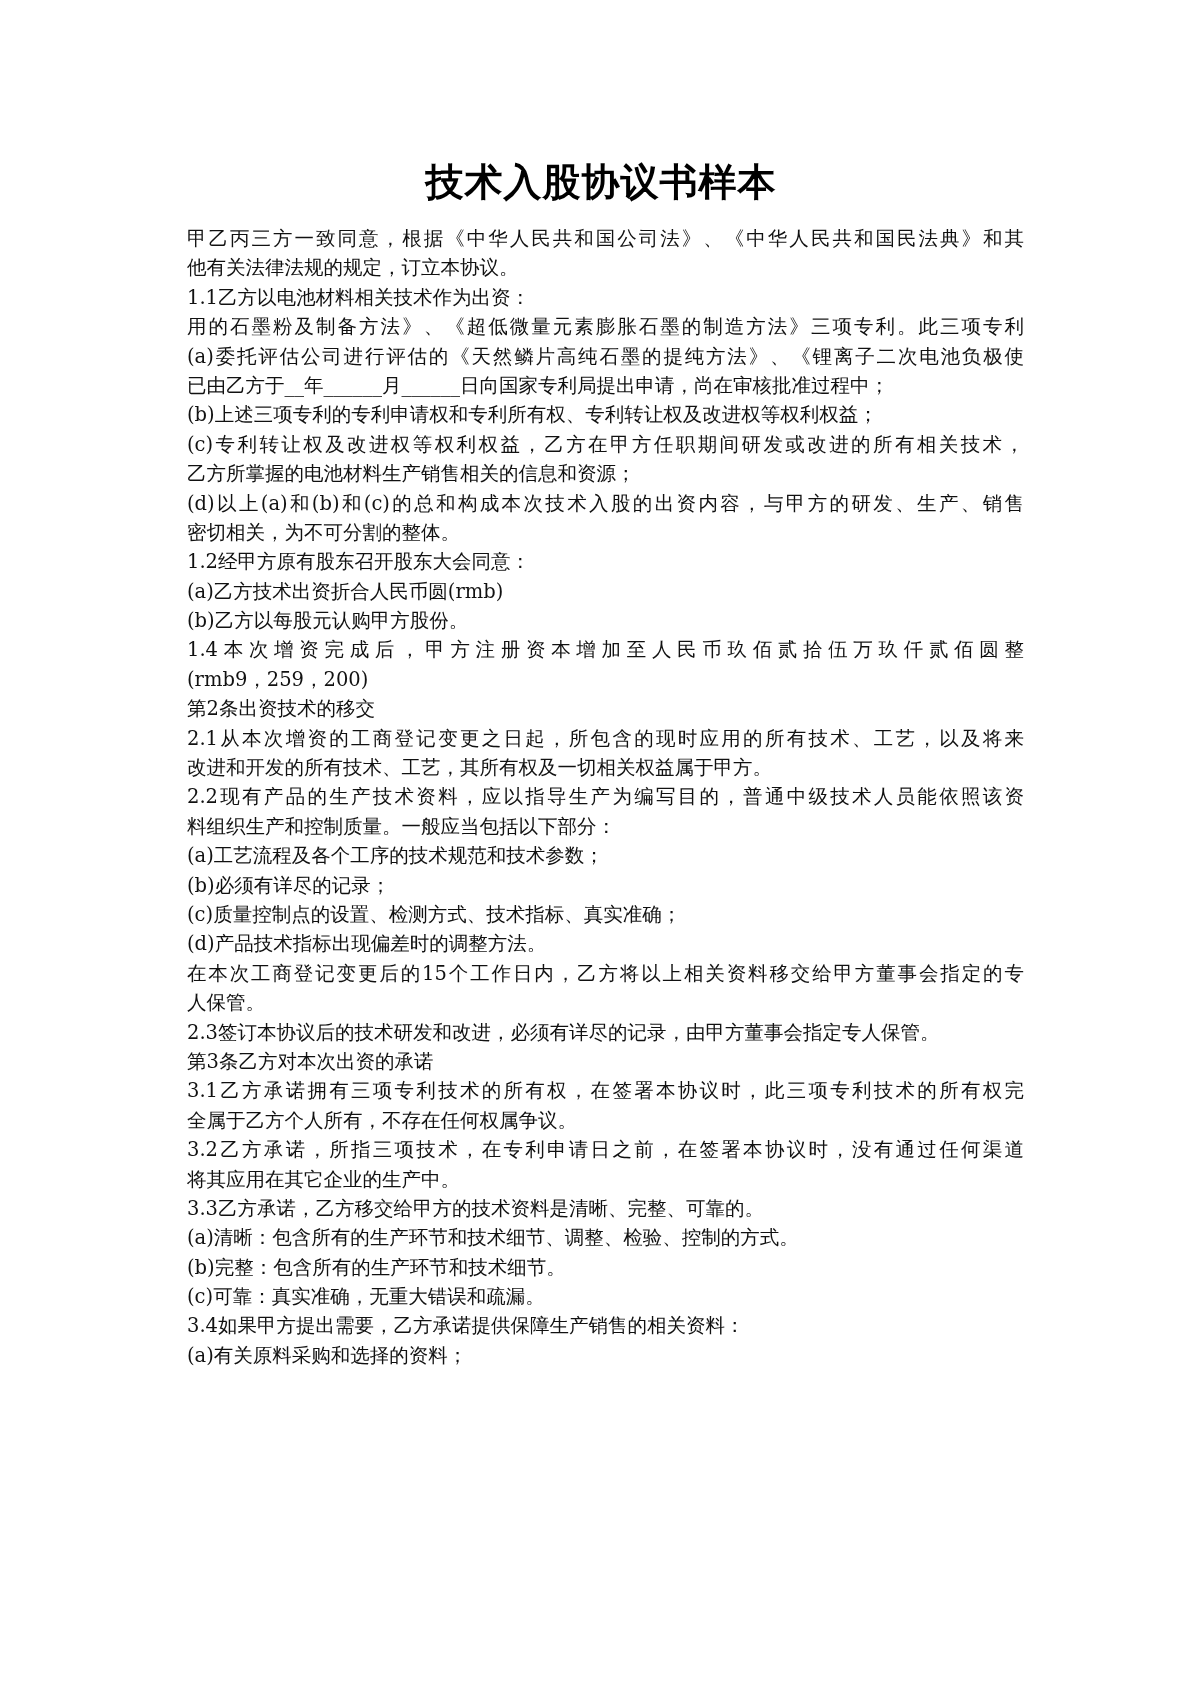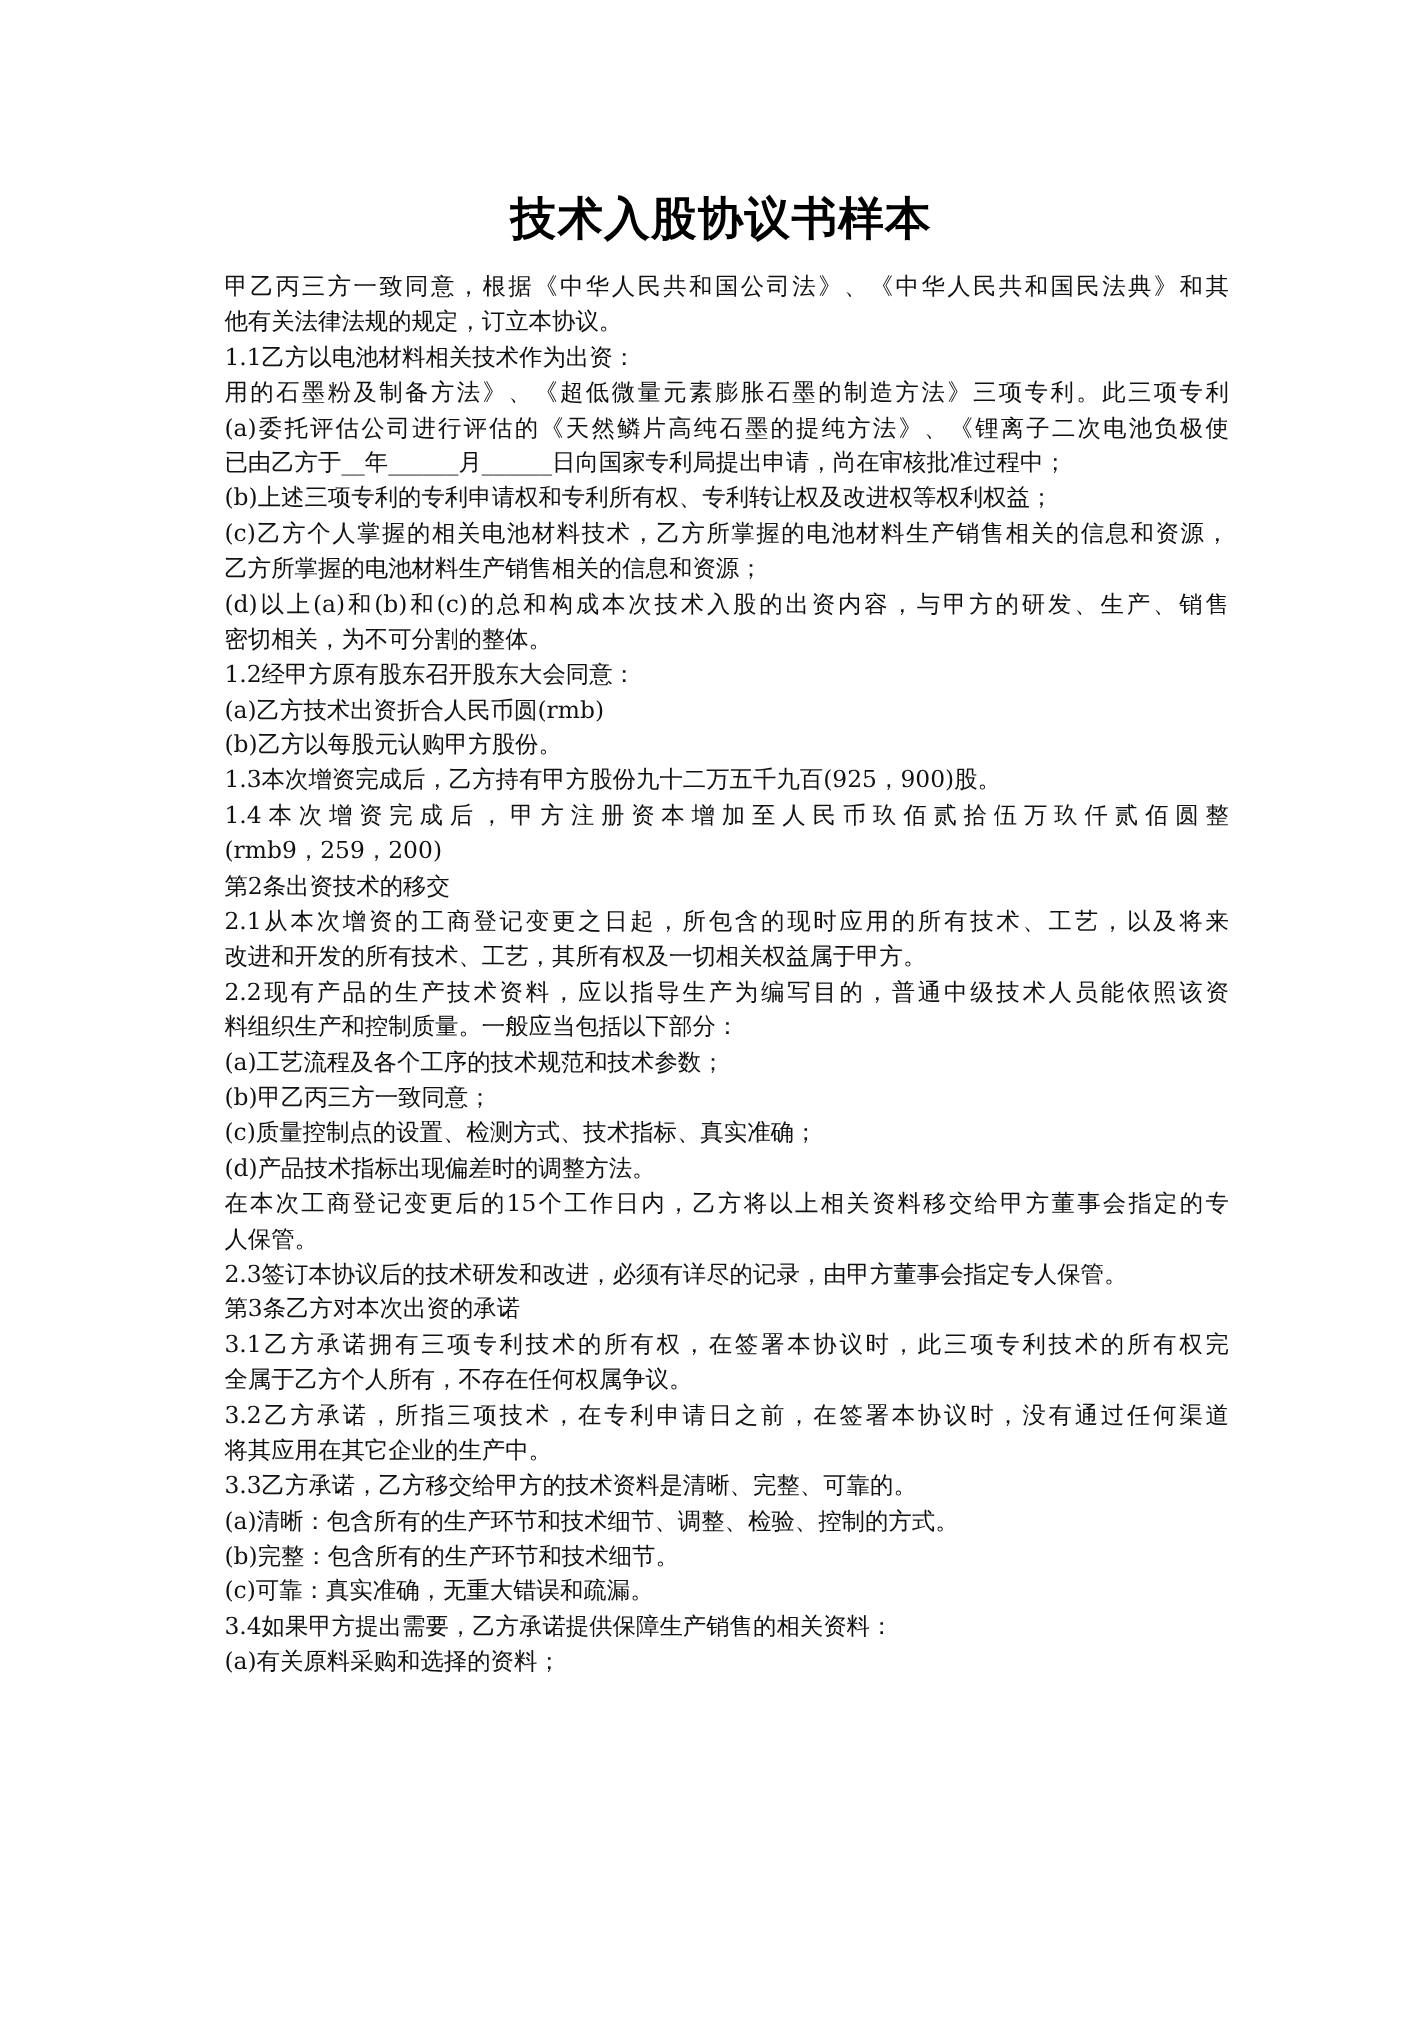--- a/index.html
+++ b/index.html
@@ -64,37 +64,36 @@
   <h1 class="title">技术入股协议书样本</h1>
 
   <div class="body">
     <span class="line justify">甲乙丙三方一致同意，根据《中华人民共和国公司法》、《中华人民共和国民法典》和其</span>
     <span class="line">他有关法律法规的规定，订立本协议。</span>
     <span class="line">1.1乙方以电池材料相关技术作为出资：</span>
     <span class="line justify">用的石墨粉及制备方法》、《超低微量元素膨胀石墨的制造方法》三项专利。此三项专利</span>
     <span class="line justify">(a)委托评估公司进行评估的《天然鳞片高纯石墨的提纯方法》、《锂离子二次电池负极使</span>
     <span class="line">已由乙方于__年______月______日向国家专利局提出申请，尚在审核批准过程中；</span>
     <span class="line">(b)上述三项专利的专利申请权和专利所有权、专利转让权及改进权等权利权益；</span>
-    <span class="line justify">(c)乙方个人掌握的相关电池材料技术，乙方所掌握的电池材料生产销售相关的信息和资源，</span>
+    <span class="line justify">(c)专利转让权及改进权等权利权益，乙方在甲方任职期间研发或改进的所有相关技术，</span>
     <span class="line">乙方所掌握的电池材料生产销售相关的信息和资源；</span>
     <span class="line justify">(d)以上(a)和(b)和(c)的总和构成本次技术入股的出资内容，与甲方的研发、生产、销售</span>
     <span class="line">密切相关，为不可分割的整体。</span>
     <span class="line">1.2经甲方原有股东召开股东大会同意：</span>
     <span class="line">(a)乙方技术出资折合人民币圆(rmb)</span>
     <span class="line">(b)乙方以每股元认购甲方股份。</span>
-    <span class="line">1.3本次增资完成后，乙方持有甲方股份九十二万五千九百(925，900)股。</span>
     <span class="line justify">1.4本次增资完成后，甲方注册资本增加至人民币玖佰贰拾伍万玖仟贰佰圆整</span>
     <span class="line">(rmb9，259，200)</span>
     <span class="line">第2条出资技术的移交</span>
     <span class="line justify">2.1从本次增资的工商登记变更之日起，所包含的现时应用的所有技术、工艺，以及将来</span>
     <span class="line">改进和开发的所有技术、工艺，其所有权及一切相关权益属于甲方。</span>
     <span class="line justify">2.2现有产品的生产技术资料，应以指导生产为编写目的，普通中级技术人员能依照该资</span>
     <span class="line">料组织生产和控制质量。一般应当包括以下部分：</span>
     <span class="line">(a)工艺流程及各个工序的技术规范和技术参数；</span>
-    <span class="line">(b)甲乙丙三方一致同意；</span>
+    <span class="line">(b)必须有详尽的记录；</span>
     <span class="line">(c)质量控制点的设置、检测方式、技术指标、真实准确；</span>
     <span class="line">(d)产品技术指标出现偏差时的调整方法。</span>
     <span class="line justify">在本次工商登记变更后的15个工作日内，乙方将以上相关资料移交给甲方董事会指定的专</span>
     <span class="line">人保管。</span>
     <span class="line">2.3签订本协议后的技术研发和改进，必须有详尽的记录，由甲方董事会指定专人保管。</span>
     <span class="line">第3条乙方对本次出资的承诺</span>
     <span class="line justify">3.1乙方承诺拥有三项专利技术的所有权，在签署本协议时，此三项专利技术的所有权完</span>
     <span class="line">全属于乙方个人所有，不存在任何权属争议。</span>
     <span class="line justify">3.2乙方承诺，所指三项技术，在专利申请日之前，在签署本协议时，没有通过任何渠道</span>
     <span class="line">将其应用在其它企业的生产中。</span>

